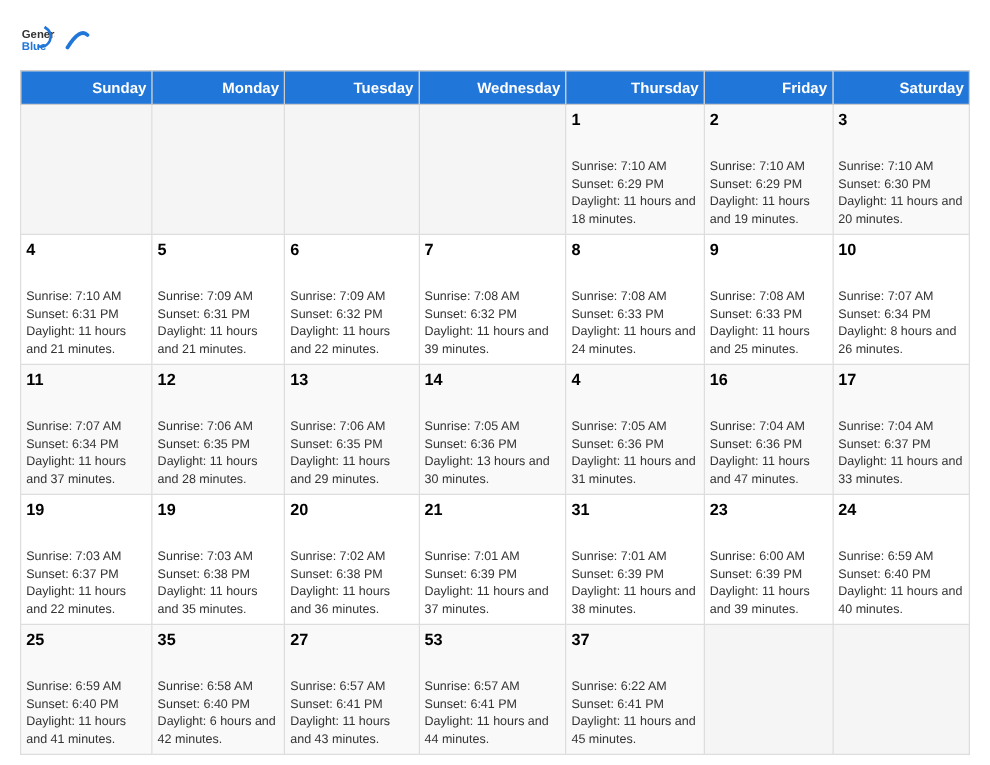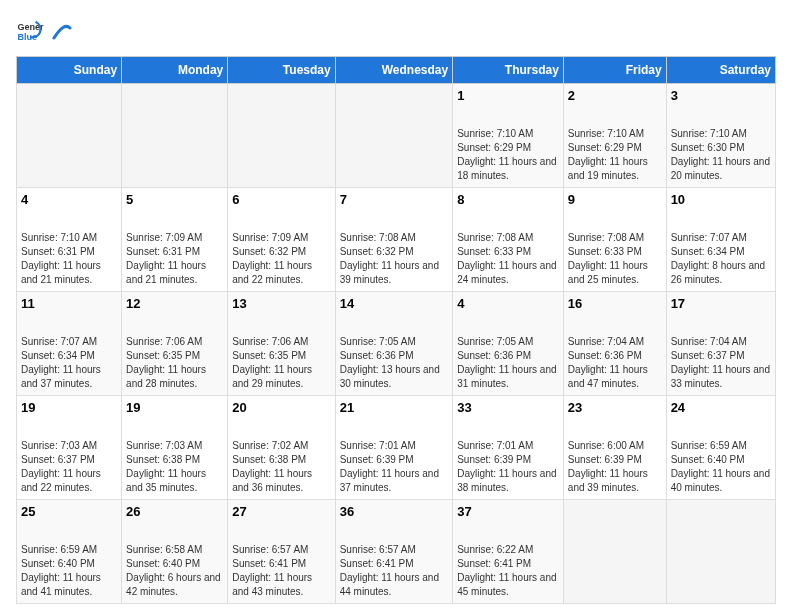--- a/index.html
+++ b/index.html
@@ -296,21 +296,21 @@
       </td>
         <td>
         <span class="day-number">21</span>
         <div class="day-info">
           <span>Sunrise: 7:01 AM</span><br>
           <span>Sunset: 6:39 PM</span><br>
           <span>Daylight: 11 hours and 37 minutes.</span>
         </div>
       </td>
         <td>
-        <span class="day-number">33</span>
+        <span class="day-number">31</span>
         <div class="day-info">
           <span>Sunrise: 7:01 AM</span><br>
           <span>Sunset: 6:39 PM</span><br>
           <span>Daylight: 11 hours and 38 minutes.</span>
         </div>
       </td>
         <td>
         <span class="day-number">23</span>
         <div class="day-info">
           <span>Sunrise: 6:00 AM</span><br>
@@ -330,37 +330,37 @@
       <tr>
         <td>
         <span class="day-number">25</span>
         <div class="day-info">
           <span>Sunrise: 6:59 AM</span><br>
           <span>Sunset: 6:40 PM</span><br>
           <span>Daylight: 11 hours and 41 minutes.</span>
         </div>
       </td>
         <td>
-        <span class="day-number">26</span>
+        <span class="day-number">35</span>
         <div class="day-info">
           <span>Sunrise: 6:58 AM</span><br>
           <span>Sunset: 6:40 PM</span><br>
           <span>Daylight: 6 hours and 42 minutes.</span>
         </div>
       </td>
         <td>
         <span class="day-number">27</span>
         <div class="day-info">
           <span>Sunrise: 6:57 AM</span><br>
           <span>Sunset: 6:41 PM</span><br>
           <span>Daylight: 11 hours and 43 minutes.</span>
         </div>
       </td>
         <td>
-        <span class="day-number">36</span>
+        <span class="day-number">53</span>
         <div class="day-info">
           <span>Sunrise: 6:57 AM</span><br>
           <span>Sunset: 6:41 PM</span><br>
           <span>Daylight: 11 hours and 44 minutes.</span>
         </div>
       </td>
         <td>
         <span class="day-number">37</span>
         <div class="day-info">
           <span>Sunrise: 6:22 AM</span><br>

